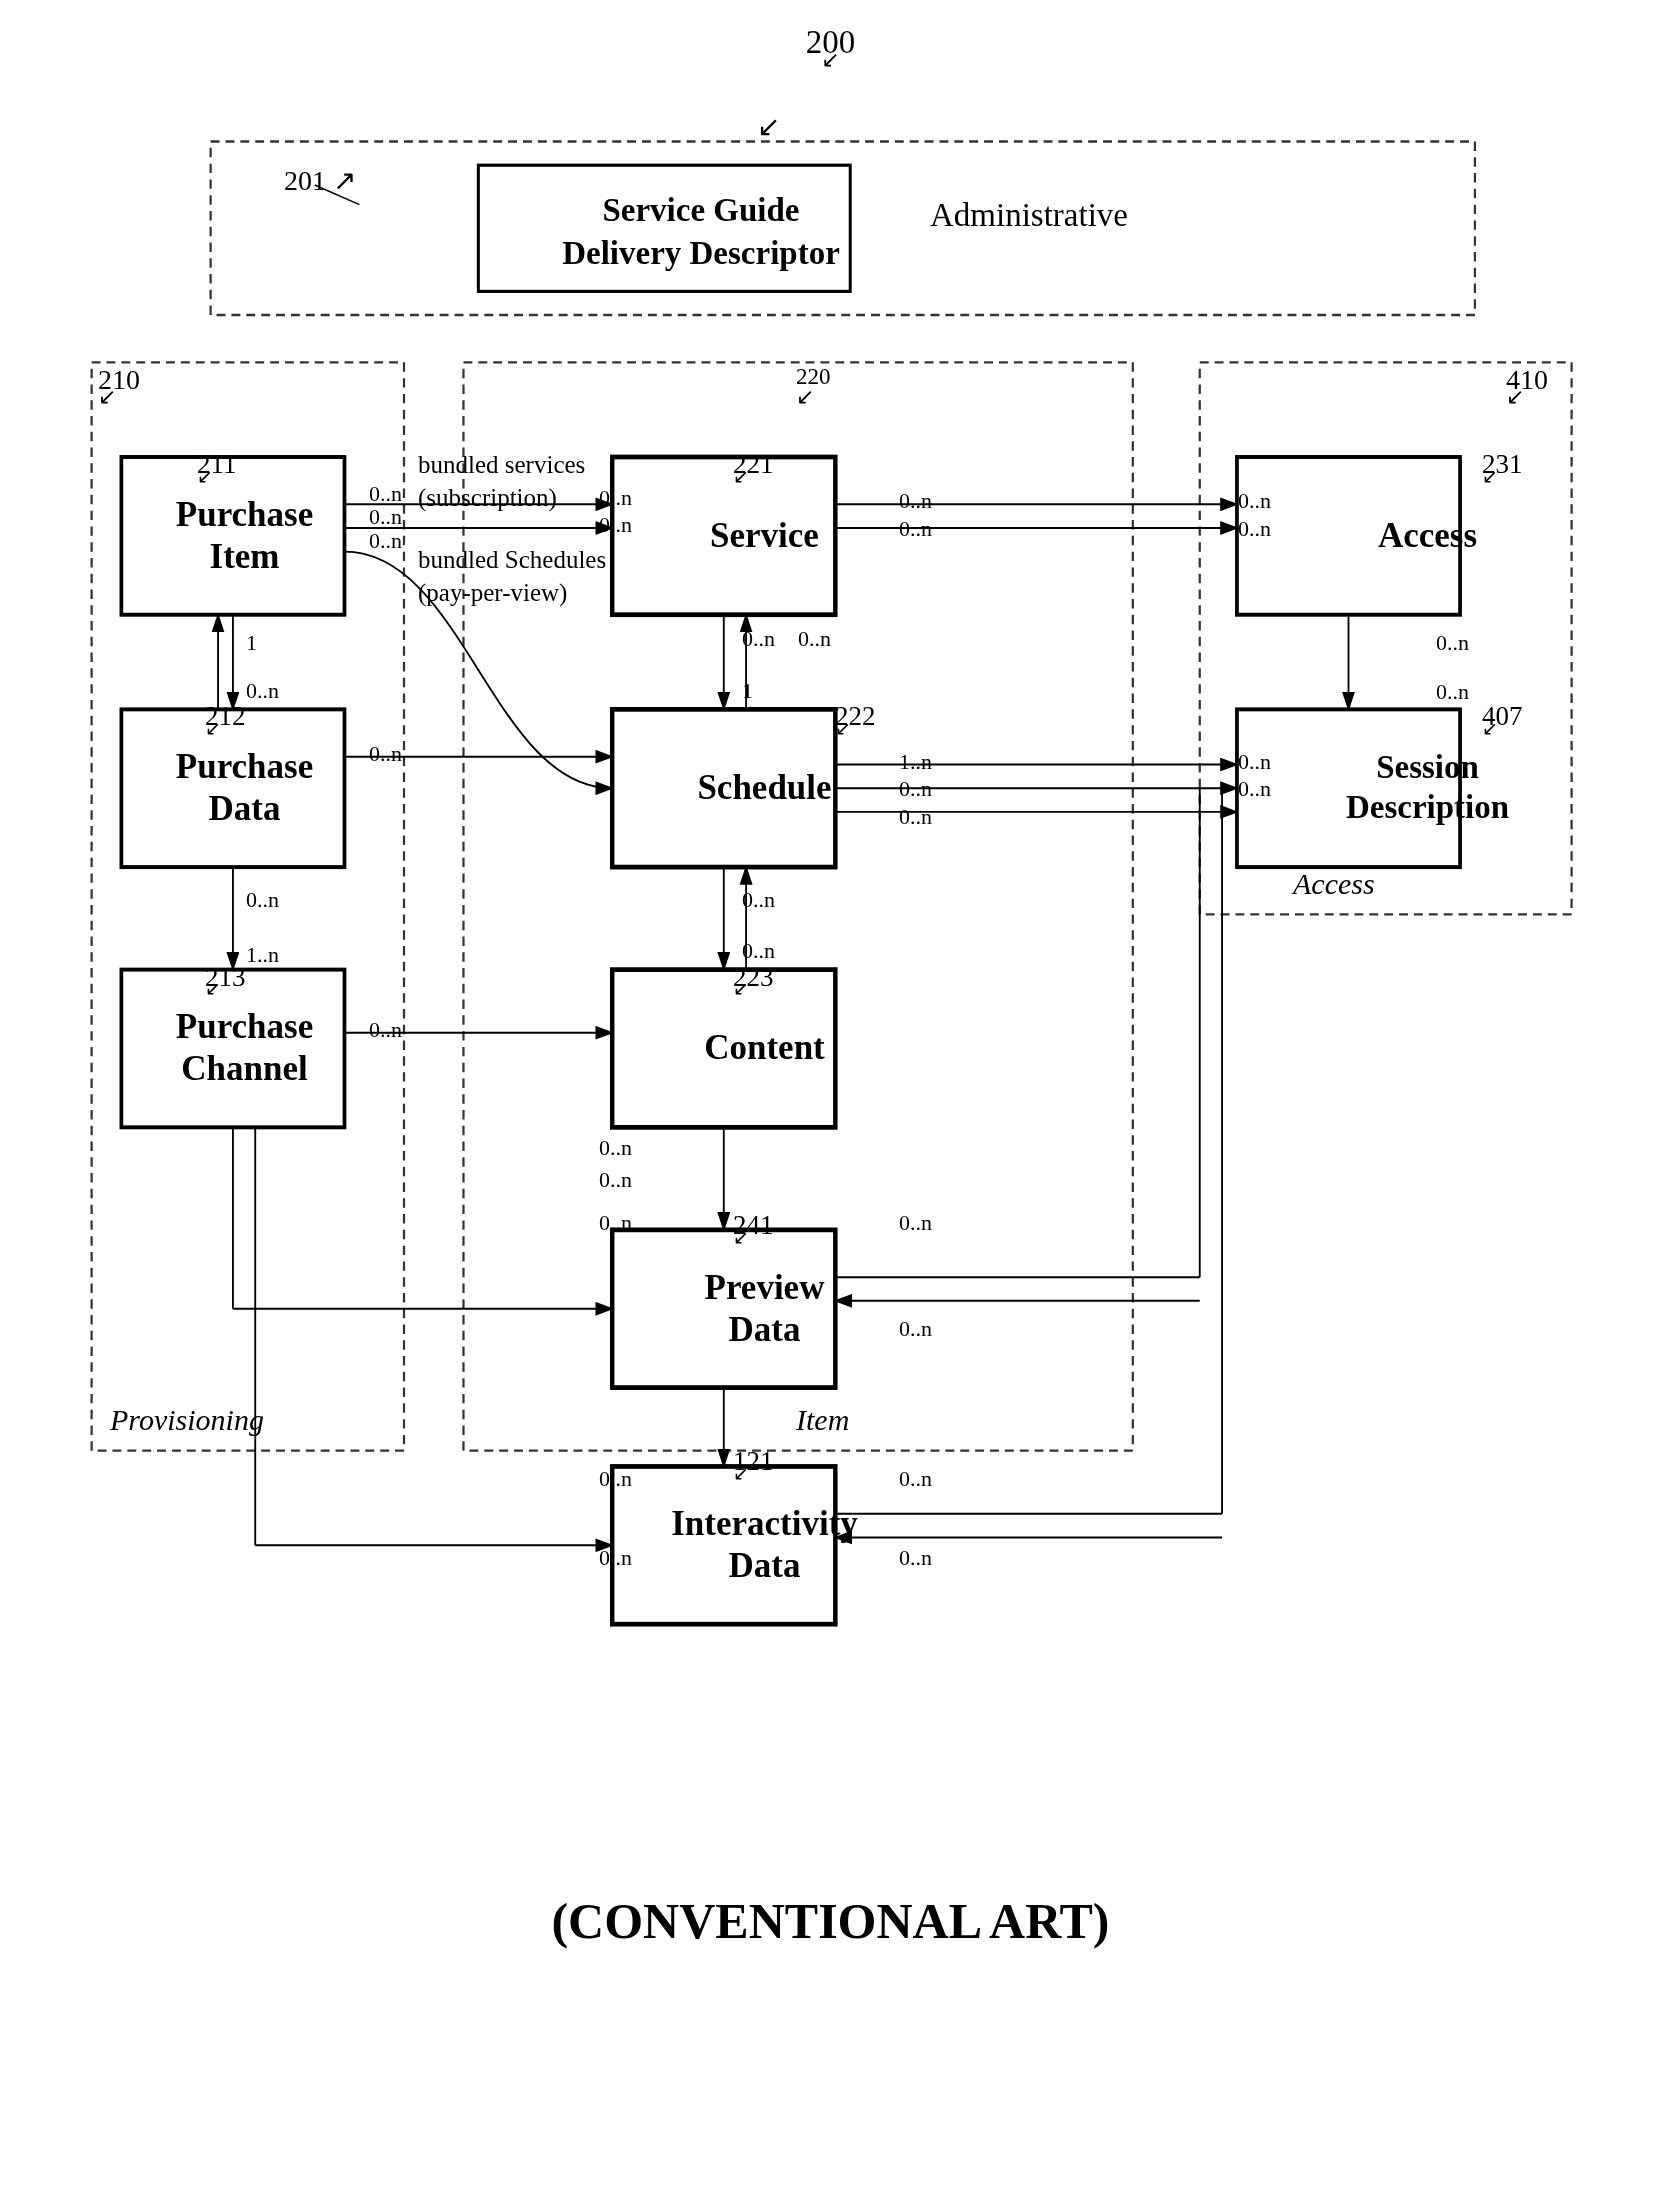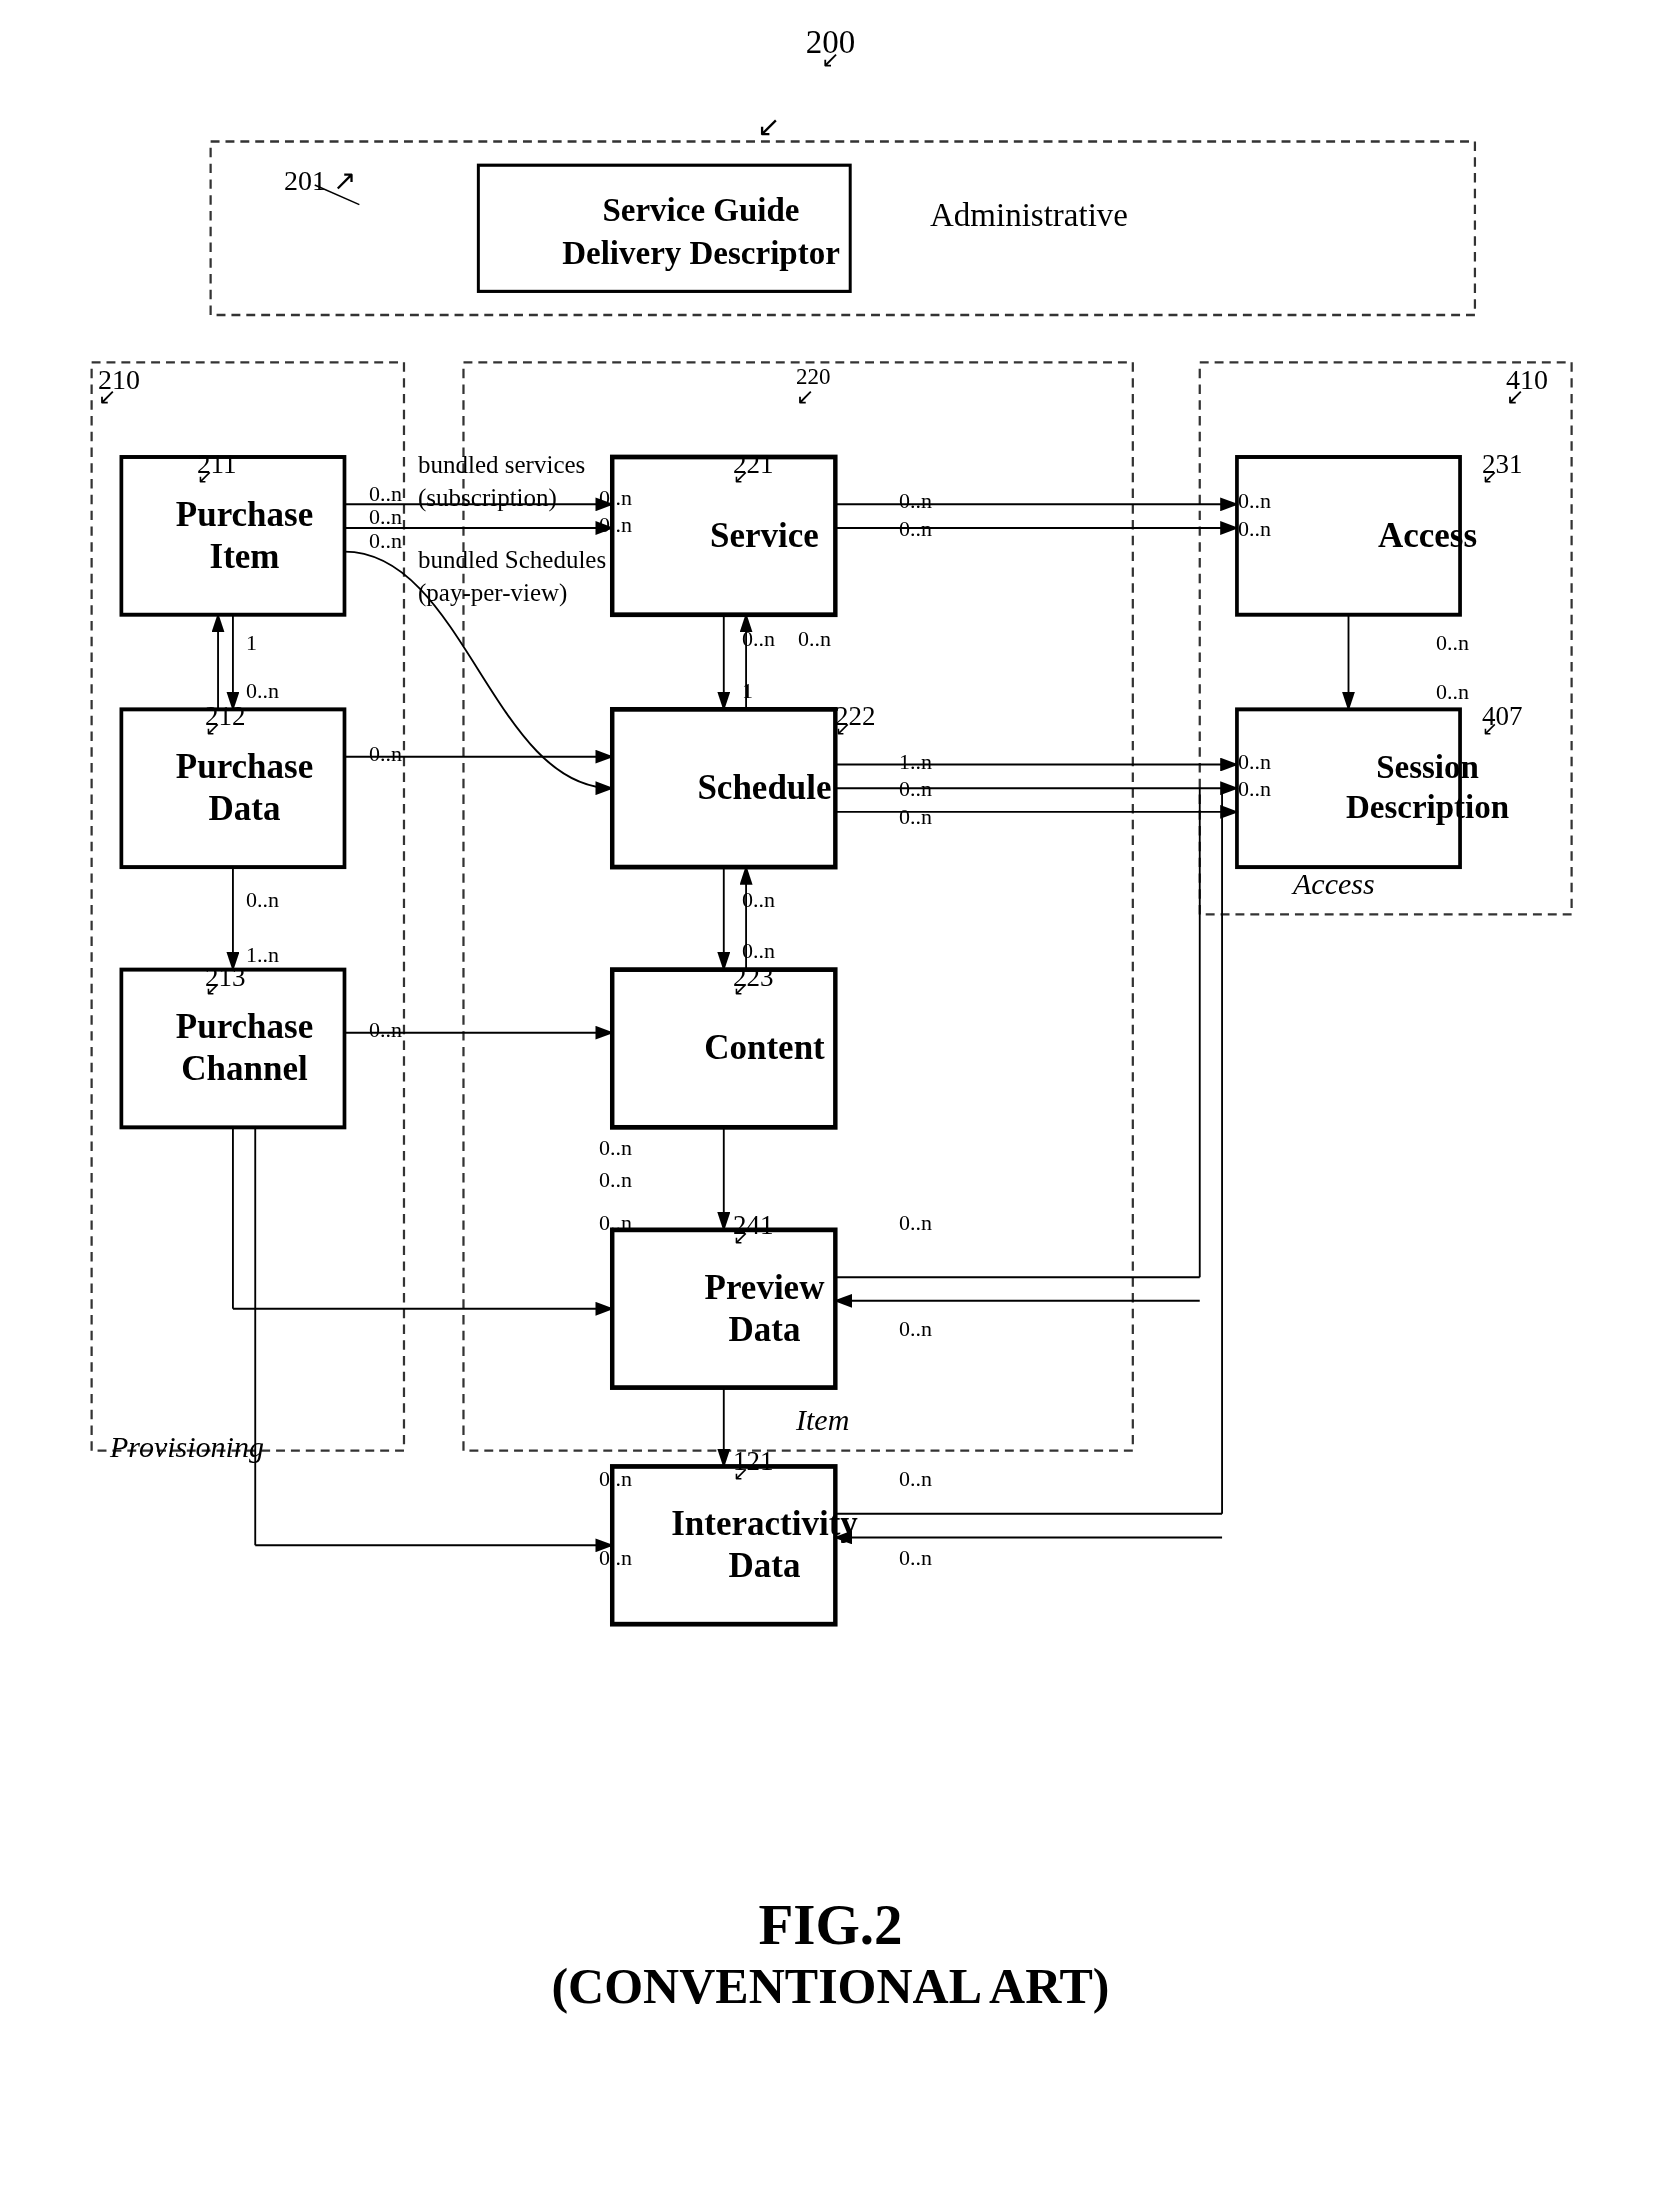--- a/index.html
+++ b/index.html
@@ -160,21 +160,21 @@
     <div style="position:absolute;top:0;left:710px;font-size:28px;">↙</div>
 
     <div style="position:absolute;top:59px;left:457px;width:394px;height:126px;display:flex;align-items:center;justify-content:center;text-align:center;font-size:33px;font-weight:bold;line-height:1.3;">Service Guide<br>Delivery Descriptor</div>
 
     <div style="position:absolute;top:87px;left:883px;font-size:33px;">Administrative</div>
 
     <div style="position:absolute;top:54px;left:237px;font-size:28px;">201 ↗</div>
 
     <div style="position:absolute;top:254px;left:51px;font-size:28px;">210</div>
     <div style="position:absolute;top:274px;left:51px;font-size:22px;">↙</div>
-    <div style="position:absolute;top:1293px;left:63px;font-size:30px;font-style:italic;margin-top:27px;">Provisioning</div>
+    <div style="position:absolute;top:1293px;left:63px;font-size:30px;font-style:italic;">Provisioning</div>
 
     <div style="position:absolute;top:254px;left:749px;font-size:23px;">220</div>
     <div style="position:absolute;top:274px;left:749px;font-size:22px;">↙</div>
     <div style="position:absolute;top:1293px;left:749px;font-size:30px;font-style:italic;">Item</div>
 
     <div style="position:absolute;top:254px;left:1459px;font-size:28px;">410</div>
     <div style="position:absolute;top:274px;left:1459px;font-size:22px;">↙</div>
     <div style="position:absolute;top:757px;left:1246px;font-size:30px;font-style:italic;">Access</div>
 
     <div style="position:absolute;top:339px;left:150px;font-size:27px;">211</div>
@@ -267,18 +267,17 @@
     <div style="position:absolute;top:1100px;left:552px;font-size:22px;">0..n</div>
 
     <div style="position:absolute;top:1356px;left:552px;font-size:22px;">0..n</div>
     <div style="position:absolute;top:1435px;left:552px;font-size:22px;">0..n</div>
     <div style="position:absolute;top:1356px;left:852px;font-size:22px;">0..n</div>
     <div style="position:absolute;top:1435px;left:852px;font-size:22px;">0..n</div>
 
   </div>
 
   <div class="caption" style="margin-top:47px;">
-    <div class="fig-num">FIG.2</div>
     <div class="conv-art">(CONVENTIONAL ART)</div>
   </div>
 
 </div>
 
 
 </body></html>

